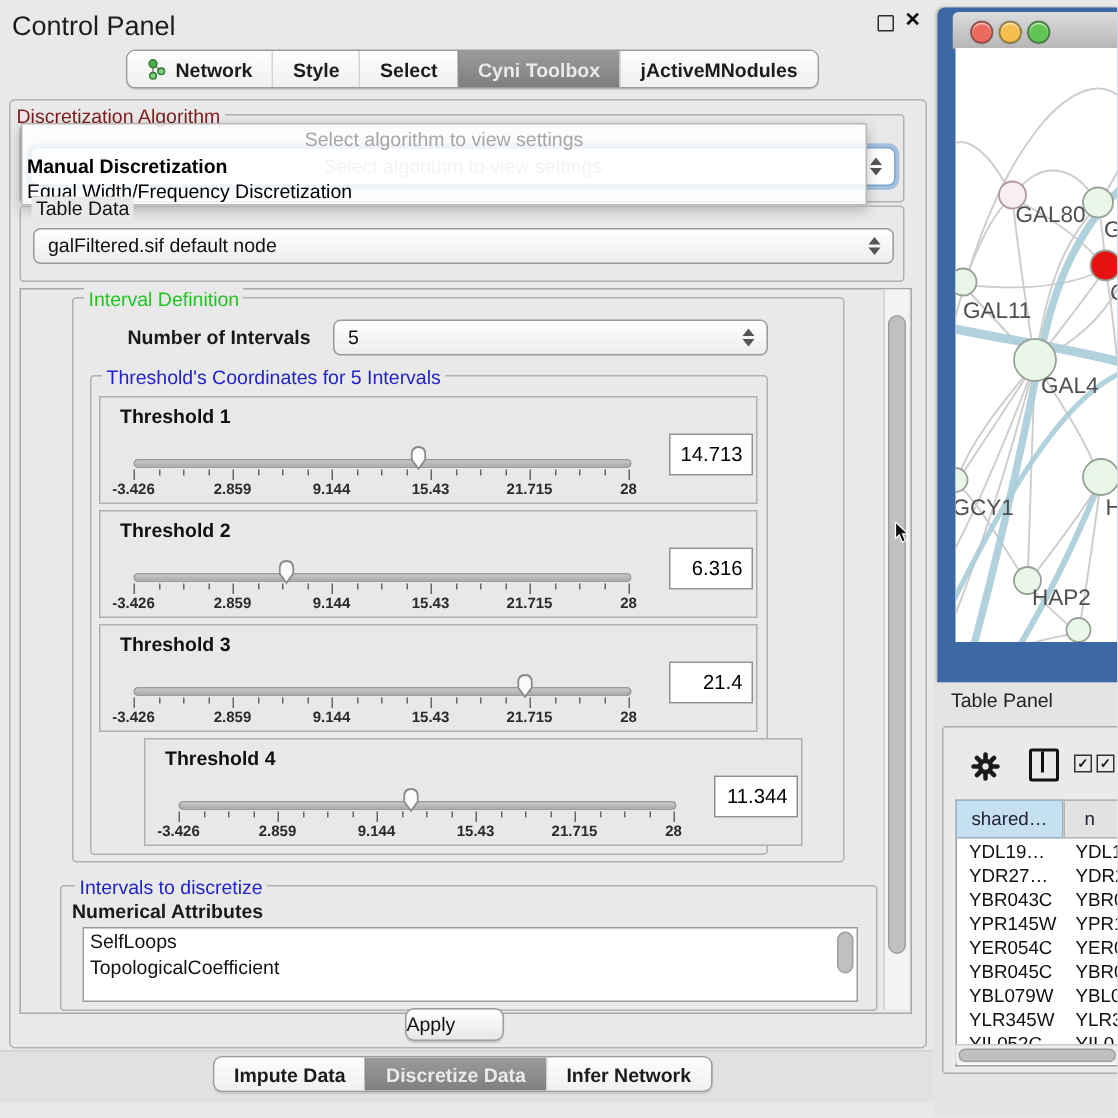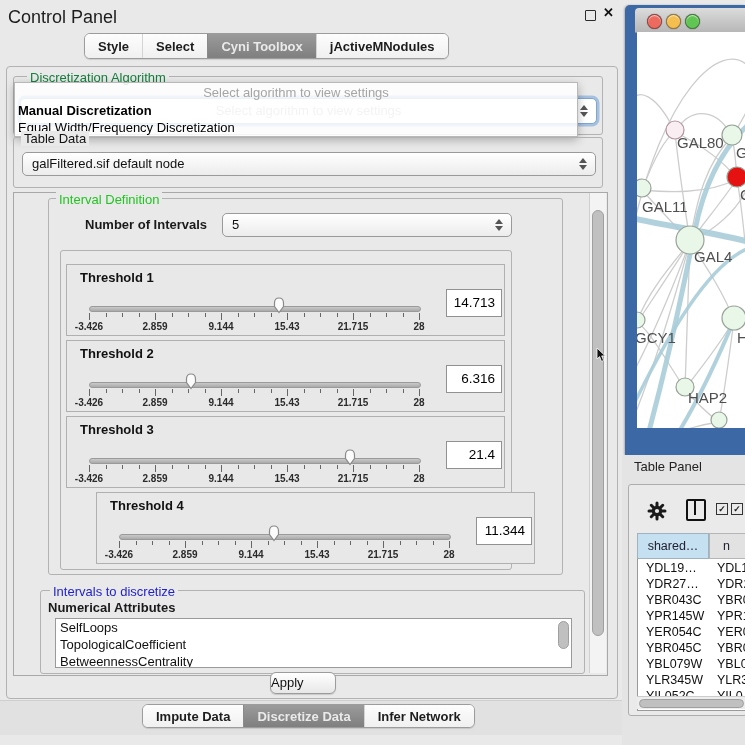--- a/index.html
+++ b/index.html
@@ -54,37 +54,47 @@
 <body>
 
 <div class="stage">
 
   <div class="abs cp-title">Control Panel</div>
   <div class="abs float-ic"></div>
   <div class="abs close-ic">✕</div>
 
   <div class="abs toptabs">
     <div class="seg">
+      <svg width="13" height="15" viewBox="0 0 13 15" style="margin-right:6px">
+        <line x1="4" y1="4" x2="9" y2="8" stroke="#9c9c9c" stroke-width="1.4"></line>
+        <line x1="4" y1="4" x2="4" y2="11" stroke="#9c9c9c" stroke-width="1.4"></line>
+        <circle cx="4" cy="3.5" r="2.6" fill="#4fae4f" stroke="#2e7d2e"></circle>
+        <circle cx="9.5" cy="8.5" r="2.2" fill="#7ccf7c" stroke="#2e7d2e"></circle>
+        <circle cx="4" cy="11.5" r="2.2" fill="#7ccf7c" stroke="#2e7d2e"></circle>
+      </svg>
+      <span>Network</span>
+    </div>
+    <div class="seg">
         <span>Style</span>
       </div>
     <div class="seg">
         <span>Select</span>
       </div>
     <div class="seg sel">
         <span>Cyni Toolbox</span>
       </div>
     <div class="seg">
         <span>jActiveMNodules</span>
       </div>
   </div>
 
   <div class="abs content"></div>
 
   <div class="abs group" style="left:13px;top:76px;width:588px;height:57px"></div>
-  <div class="abs gtitle" style="left:27px;top:70px;color:#15803d">Discretization Algorithm</div>
+  <div class="abs gtitle" style="left:8px;top:70px;color:#7f1d1d">Discretization Algorithm</div>
   <div class="abs focus-combo" style="left:20px;top:98px;width:575px;height:24px;line-height:24px;text-align:center;color:#b2b2b2;font-size:13px">
     <span>Select algorithm to view settings</span>
     <span class="spin">
         <span class="u"></span>
         <span class="d"></span>
       </span>
   </div>
 
   <div class="abs popup" style="left:14px;top:82px;width:562px;height:53px">
     <div class="prompt">Select algorithm to view settings</div>
@@ -112,20 +122,21 @@
   <div class="abs" style="left:85px;top:217px;font-weight:bold">Number of Intervals</div>
   <div class="abs combo" style="left:222px;top:213px;width:279px;height:22px">
     <span>5</span>
     <span class="spin">
         <span class="u"></span>
         <span class="d"></span>
       </span>
   </div>
 
   <div class="abs group" style="left:60px;top:250px;width:450px;height:318px"></div>
+  <div class="abs gtitle" style="left:68px;top:244px;color:#2222cc">Threshold's Coordinates for 5 Intervals</div>
   <div>
       <div class="tbox" style="top: 264px;">
         <div class="tlabel">Threshold 1</div>
         <div class="groove"></div>
         <div class="tick" style="left: 22px; top: 48px; height: 7px;"></div>
         <div class="tick" style="left: 38.5px; top: 48px; height: 4px;"></div>
         <div class="tick" style="left: 55px; top: 48px; height: 4px;"></div>
         <div class="tick" style="left: 71.5px; top: 48px; height: 4px;"></div>
         <div class="tick" style="left: 88px; top: 48px; height: 7px;"></div>
         <div class="tick" style="left: 104.5px; top: 48px; height: 4px;"></div>
@@ -261,21 +272,20 @@
         <div class="valbox">11.344</div>
       </div>
     </div>
 
   <div class="abs group" style="left:40px;top:590px;width:543px;height:82px"></div>
   <div class="abs gtitle" style="left:50px;top:584px;color:#2222cc">Intervals to discretize</div>
   <div class="abs" style="left:48px;top:600px;font-weight:bold">Numerical Attributes</div>
   <div class="abs listbox" style="left:55px;top:618px;width:515px;height:48px">
       <div class="li">SelfLoops</div>
       <div class="li">TopologicalCoefficient</div>
-      <div class="li">BetweennessCentrality</div>
     </div>
   <div class="abs vthumb" style="left:558px;top:621px;width:9px;height:26px"></div>
 
   <div class="abs btn" style="left:270px;top:672px;width:64px;height:20px;line-height:20px">Apply</div>
 
   <div class="abs" style="left:0;top:700px;width:622px;height:34px;background:#e1e1e1;border-top:1px solid #cfcfcf"></div>
   <div class="abs toptabs" style="left:142px;top:704px;height:22px">
     <div class="seg">
         <span>Impute Data</span>
       </div>

